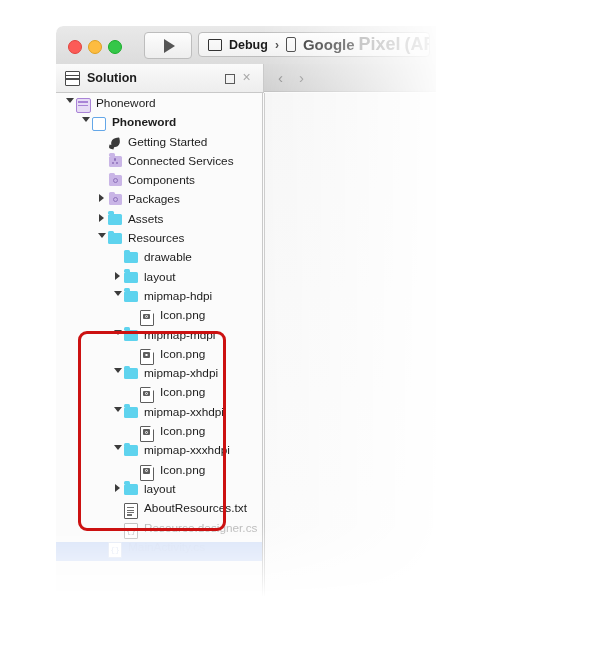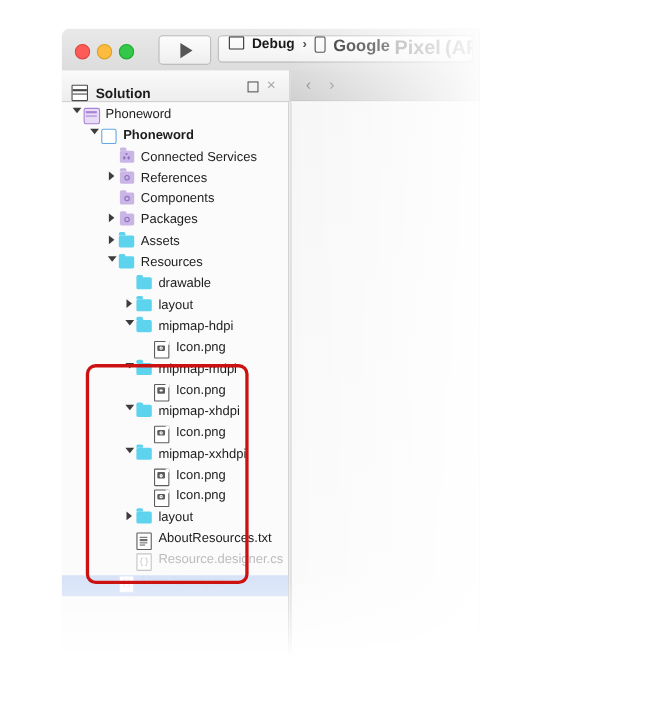--- a/index.html
+++ b/index.html
@@ -63,21 +63,21 @@
     border-top: 7px solid transparent;
     border-bottom: 7px solid transparent;
     margin-left: 3px;
   }
 
   #config-bar {
     position: absolute; left: 142px; top: 6px;
     width: 232px; height: 25px;
     background: linear-gradient(to bottom,#fdfdfd,#f1f1f1);
     border: 1px solid #bdbdbd; border-radius: 4px;
-    display:flex; 
+    display:flex; align-items:center;
     padding-left: 9px; box-sizing: border-box;
     overflow:hidden; white-space:nowrap;
   }
   .cfg-icon-monitor{
     width:12px;height:10px;border:1.6px solid #333;border-radius:1px;
     flex:0 0 auto; margin-right:7px;
   }
   .cfg-icon-phone{
     width:8px;height:13px;border:1.6px solid #333;border-radius:2px;
     flex:0 0 auto; margin-right:7px;
@@ -87,21 +87,21 @@
   .cfg-text-2 { font-size: 15px; color:#1a1a1a; font-weight:bold;}
   .cfg-text-3 { font-size: 18px; color:#8c8c8c; font-weight:bold; margin-left:4px;}
 
   
   #panel-header {
     position:absolute; left:0; top:38px;
     width: 207px; height: 28px;
     background: linear-gradient(to bottom,#fafafa,#ededed);
     border-bottom: 1px solid #c8c8c8;
     border-right: 1px solid #c9c9c9;
-    display:flex; align-items:flex-end;
+    display:flex; align-items:center;
   }
   #solution-icon {
     margin-left:9px; width: 13px; height:13px;
     border: 1.5px solid #4a4a4a; border-radius: 1px;
     background: #fff; position: relative;
   }
   #solution-icon:before{
     content:""; position:absolute; left:0; top:3px; right:0; height:1.5px; background:#4a4a4a;
   }
   #solution-icon:after{
@@ -314,44 +314,40 @@
           </span>
           <span class="ico">
             <span class="ic-proj"></span>
           </span>
           <span class="lbl">Phoneword</span>
         </div>
         <div class="row">
           <span style="flex: 0 0 auto; width: 40px;"></span>
           <span class="tw"></span>
           <span class="ico">
+            <span class="ic-rocket"></span>
+          </span>
+          <span class="lbl">Getting Started</span>
+        </div>
+        <div class="row">
+          <span style="flex: 0 0 auto; width: 40px;"></span>
+          <span class="tw"></span>
+          <span class="ico">
             <span class="ic-purple">
               <span class="net">
                 <i></i>
                 <i></i>
                 <i></i>
               </span>
             </span>
           </span>
           <span class="lbl">Connected Services</span>
         </div>
         <div class="row">
           <span style="flex: 0 0 auto; width: 40px;"></span>
-          <span class="tw">
-            <span class="t-right"></span>
-          </span>
-          <span class="ico">
-            <span class="ic-purple">
-              <span class="dot"></span>
-            </span>
-          </span>
-          <span class="lbl">References</span>
-        </div>
-        <div class="row">
-          <span style="flex: 0 0 auto; width: 40px;"></span>
           <span class="tw"></span>
           <span class="ico">
             <span class="ic-purple">
               <span class="dot"></span>
             </span>
           </span>
           <span class="lbl">Components</span>
         </div>
         <div class="row">
           <span style="flex: 0 0 auto; width: 40px;"></span>
@@ -479,20 +475,30 @@
         <div class="row">
           <span style="flex: 0 0 auto; width: 72px;"></span>
           <span class="tw"></span>
           <span class="ico">
             <span class="ic-img">
               <span class="fold"></span>
               <span class="cam"></span>
             </span>
           </span>
           <span class="lbl">Icon.png</span>
+        </div>
+        <div class="row">
+          <span style="flex: 0 0 auto; width: 56px;"></span>
+          <span class="tw">
+            <span class="t-down"></span>
+          </span>
+          <span class="ico">
+            <span class="ic-folder"></span>
+          </span>
+          <span class="lbl">mipmap-xxxhdpi</span>
         </div>
         <div class="row">
           <span style="flex: 0 0 auto; width: 72px;"></span>
           <span class="tw"></span>
           <span class="ico">
             <span class="ic-img">
               <span class="fold"></span>
               <span class="cam"></span>
             </span>
           </span>

